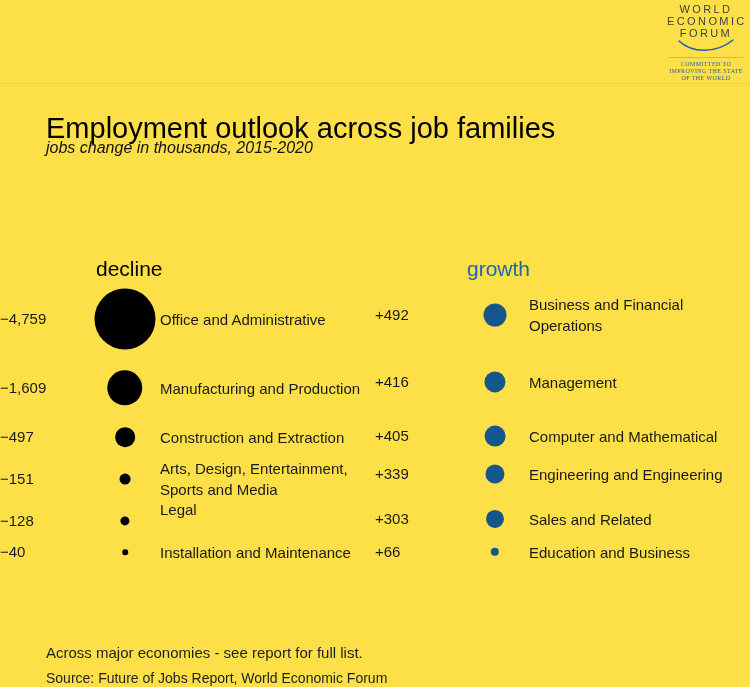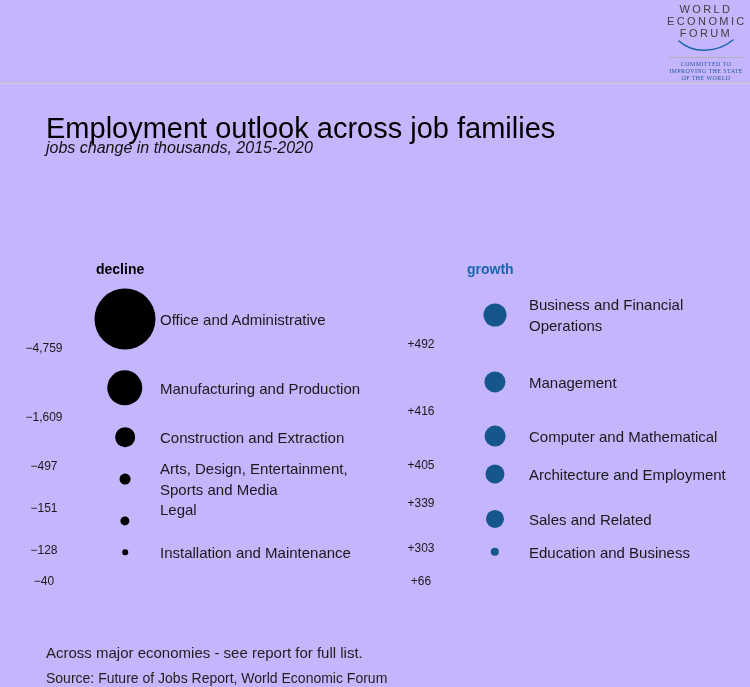--- a/index.html
+++ b/index.html
@@ -1,17 +1,17 @@
 <!DOCTYPE html>
 <html><head>
 <meta charset="utf-8">
 <style>
   html,body { margin:0; padding:0; background:#fff; }
   .canvas {
-    position:relative; width:750px; height:687px; background:#c4b5fd;
+    position:relative; width:750px; height:687px; background:#fde047;
     font-family:"Liberation Sans", sans-serif; color:#1a1a1a; overflow:hidden;
   }
 
   
   .logo { position:absolute; top:3px; right:5px; width:78px; text-align:center; }
   .logo-line {
     font-size:11px; line-height:12px; letter-spacing:2.4px; color:#414042;
     font-weight:400; white-space:nowrap;
   }
   .logo-swoosh { display:block; margin:0 auto; }
@@ -22,29 +22,29 @@
   }
 
   
   .top-rule { position:absolute; left:0; top:83px; width:750px; border:none; border-top:1px solid #cccccc; margin:0; }
 
   
   .title { position:absolute; left:46px; top:111px; font-size:29px; line-height:34px; font-weight:400; color:#000; margin:0; }
   .subtitle { position:absolute; left:46px; top:136px; font-size:16px; line-height:24px; font-weight:400; color:#111; margin:0;font-style:italic; }
 
   
-  .col-header { position:absolute; top:257px; font-size:14px; line-height:24px; font-weight:700; }
+  .col-header { position:absolute; top:257px; font-size:21px; line-height:24px; font-weight:400; }
   .col-header.decline { left:96px; color:#000; }
   .col-header.growth { left:467px; color:#1d65ad; }
 
   
   .rows { position:absolute; left:0; top:0; width:750px; height:687px; }
   .row-value {
-    position:absolute; transform:translateY(-50%); text-align:center;
-    font-size:12px; line-height:18px; color:#1a1a1a; white-space:nowrap;margin-top:29px;
+    position:absolute; transform:translateY(-50%); text-align:left;
+    font-size:15px; line-height:18px; color:#1a1a1a; white-space:nowrap;
   }
   .row-bubble { position:absolute; border-radius:50%; transform:translate(-50%,-50%); }
   .row-label {
     position:absolute; transform:translateY(-50%); text-align:left;
     font-size:15px; line-height:21px; color:#1a1a1a;
   }
 
   
   .note { position:absolute; left:46px; top:644px; font-size:15px; color:#1f1f1f; }
   .source { position:absolute; left:46px; top:670px; font-size:14px; color:#1f1f1f; }
@@ -117,21 +117,21 @@
         <span class="row-label" style="left: 529px; width: 205px; top: 382px;">Management</span>
       </div>
       <div>
         <span class="row-value" style="left: 375px; width: 92px; top: 436px;">+405</span>
         <span class="row-bubble" style="left: 495px; top: 436px; width: 20.8676px; height: 20.8676px; background: rgb(21, 86, 141);"></span>
         <span class="row-label" style="left: 529px; width: 205px; top: 436px;">Computer and Mathematical</span>
       </div>
       <div>
         <span class="row-value" style="left: 375px; width: 92px; top: 474px;">+339</span>
         <span class="row-bubble" style="left: 495px; top: 474px; width: 19.0917px; height: 19.0917px; background: rgb(21, 86, 141);"></span>
-        <span class="row-label" style="left: 529px; width: 205px; top: 474px;">Architecture and Employment</span>
+        <span class="row-label" style="left: 529px; width: 205px; top: 474px;">Engineering and Engineering</span>
       </div>
       <div>
         <span class="row-value" style="left: 375px; width: 92px; top: 519px;">+303</span>
         <span class="row-bubble" style="left: 495px; top: 519px; width: 18.0496px; height: 18.0496px; background: rgb(21, 86, 141);"></span>
         <span class="row-label" style="left: 529px; width: 205px; top: 519px;">Sales and Related</span>
       </div>
       <div>
         <span class="row-value" style="left: 375px; width: 92px; top: 552px;">+66</span>
         <span class="row-bubble" style="left: 495px; top: 552px; width: 8.42398px; height: 8.42398px; background: rgb(21, 86, 141);"></span>
         <span class="row-label" style="left: 529px; width: 205px; top: 552px;">Education and Business</span>

